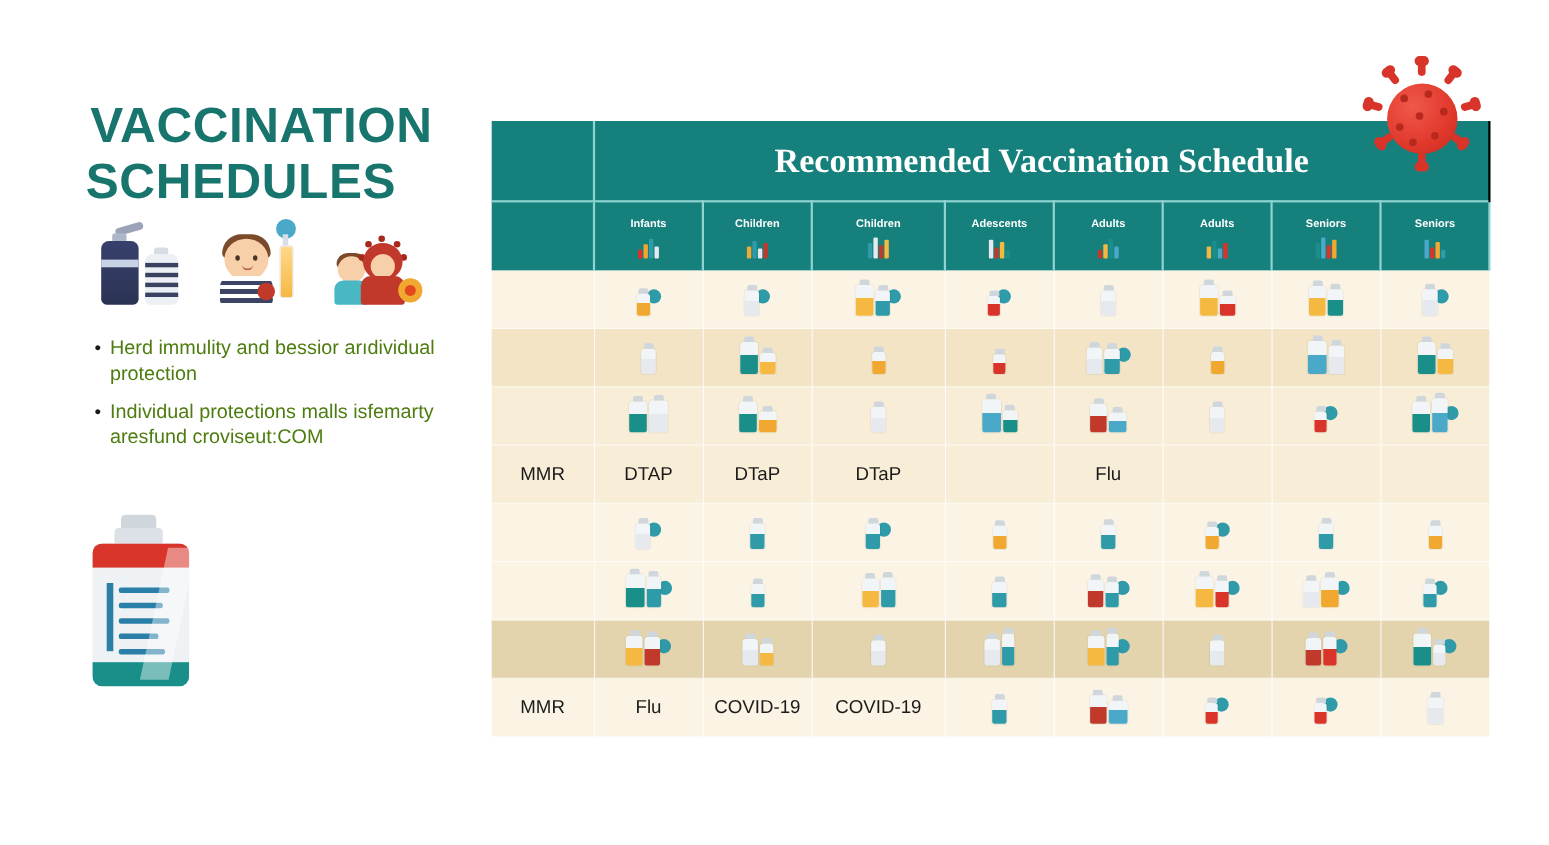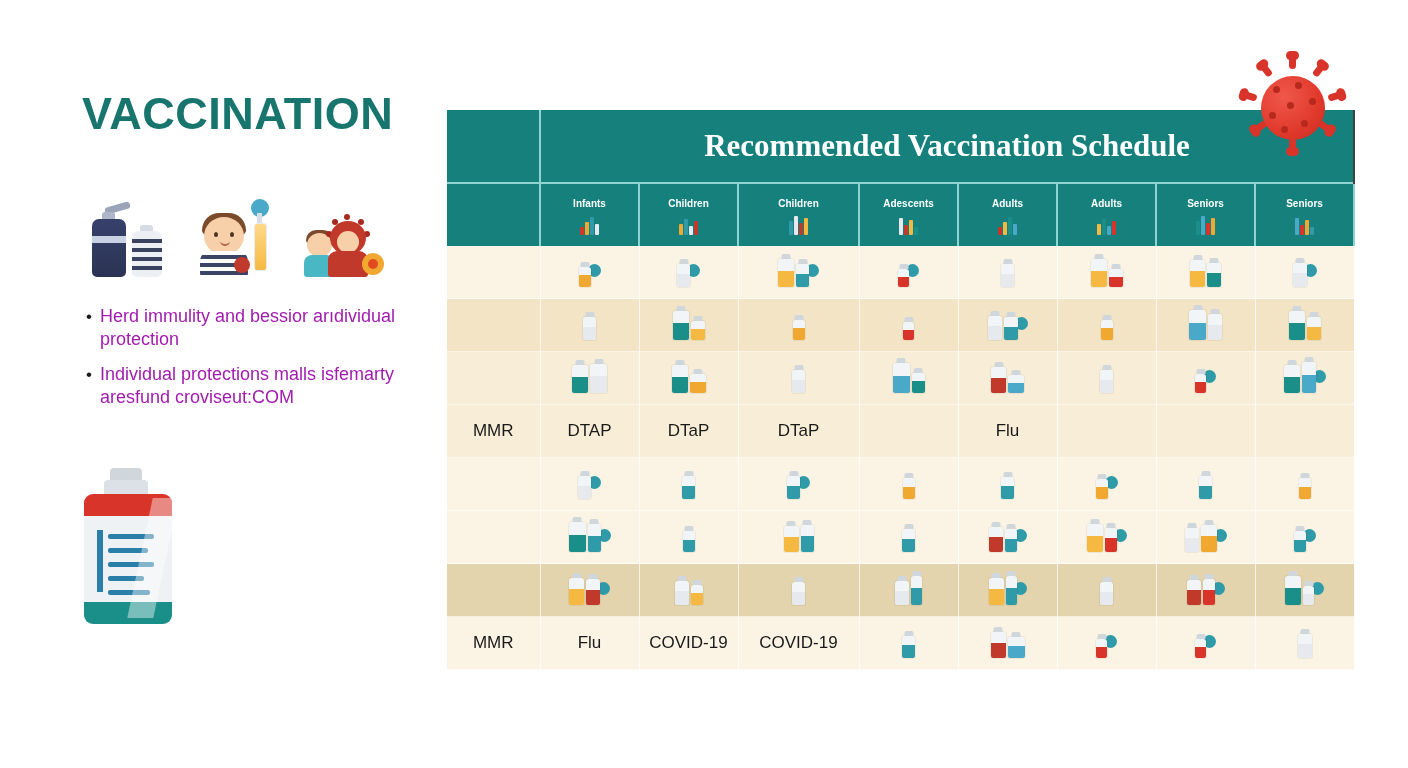--- a/index.html
+++ b/index.html
@@ -65,21 +65,21 @@
   .kb-body{position:absolute;left:0px;bottom:0;width:40px;height:26px;background:#c0392b;border-radius:9px 9px 3px 3px;}
   .spike{position:absolute;width:6px;height:6px;background:#a5291c;border-radius:50%;}
   .flower{position:absolute;left:60px;bottom:2px;width:22px;height:22px;background:#f0a830;border-radius:50%;}
   .flower:after{content:"";position:absolute;left:6px;top:6px;width:10px;height:10px;background:#e2491f;border-radius:50%;}
 
   
   #why-block{position:absolute;left:86px;top:305px;width:310px;}
   #why-title{font-size:19px;font-weight:bold;color:#141414;letter-spacing:0.2px;margin-bottom:9px;}
   .bullet-row{display:flex;margin-bottom:12px;}
   .bullet-dot{flex:0 0 auto;width:14px;font-size:17px;line-height:23px;color:#1a1a1a;}
-  .bullet-text{font-size:18px;line-height:23px;color:#a21caf;}
+  .bullet-text{font-size:18px;line-height:23px;color:#4d7c0f;}
 
   
   #vial-area{position:absolute;left:78px;top:468px;width:340px;height:170px;}
   #vial{position:absolute;left:0;top:0;width:105px;height:160px;}
   .v-cap{position:absolute;left:32px;top:0;width:32px;height:16px;background:#cfd6dc;border-radius:4px 4px 0 0;}
   .v-neck{position:absolute;left:26px;top:12px;width:44px;height:16px;background:#dbe1e6;border-radius:4px;}
   .v-body{position:absolute;left:6px;top:26px;width:88px;height:130px;background:#eef2f4;border-radius:9px;overflow:hidden;}
   .v-red{position:absolute;left:0;right:0;top:0;height:22px;background:#d8342a;}
   .v-teal{position:absolute;left:0;right:0;bottom:0;height:22px;background:#1a8f8a;}
   .v-label-bar{position:absolute;left:13px;top:36px;width:6px;height:62px;background:#2a7fa8;}
@@ -91,21 +91,21 @@
   #table-wrap{position:absolute;left:447px;top:110px;width:884px;height:550px;}
   table{border-collapse:collapse;width:884px;table-layout:fixed;}
   col.c0{width:93px;}
   col.cx{width:99px;}
   col.cy{width:121px;}
 
   .title-cell{
     background:#15807C;color:#ffffff;
     font-family:"Liberation Serif", serif;
     font-weight:bold;font-size:31px;text-align:center;
-    height:70px;border-right:2px solid #404040;
+    height:70px;border-right:2px solid #000000;
   }
   .corner-cell{background:#15807C;height:70px;border-right:2px solid #8fd4d0;}
   .hdr{
     background:#15807C;color:#ffffff;text-align:center;
     height:60px;vertical-align:middle;
     border-right:2px solid #8fd4d0;border-top:2px solid #8fd4d0;
   }
   .hdr-empty{background:#15807C;border-right:2px solid #8fd4d0;border-top:2px solid #8fd4d0;}
   .hdr-label{font-size:10px;font-weight:bold;line-height:17px;}
   .hdr-ico{margin-top:3px;height:20px;display:flex;align-items:flex-end;justify-content:center;gap:1px;}
@@ -138,20 +138,21 @@
 </style>
 </head>
 <body>
 
 <div id="page">
 
   <div id="left-panel">
 
     <div id="title-block">
       <div class="title-line">VACCINATION</div>
+      <div class="title-line l2">SCHEDULES</div>
     </div>
 
     <div id="illus-strip">
 
       <div class="illus" id="ig1">
         <div class="b1-nozzle"></div>
         <div class="b1-neck"></div>
         <div class="nav-bottle b1">
             <div class="band"></div>
           </div>

